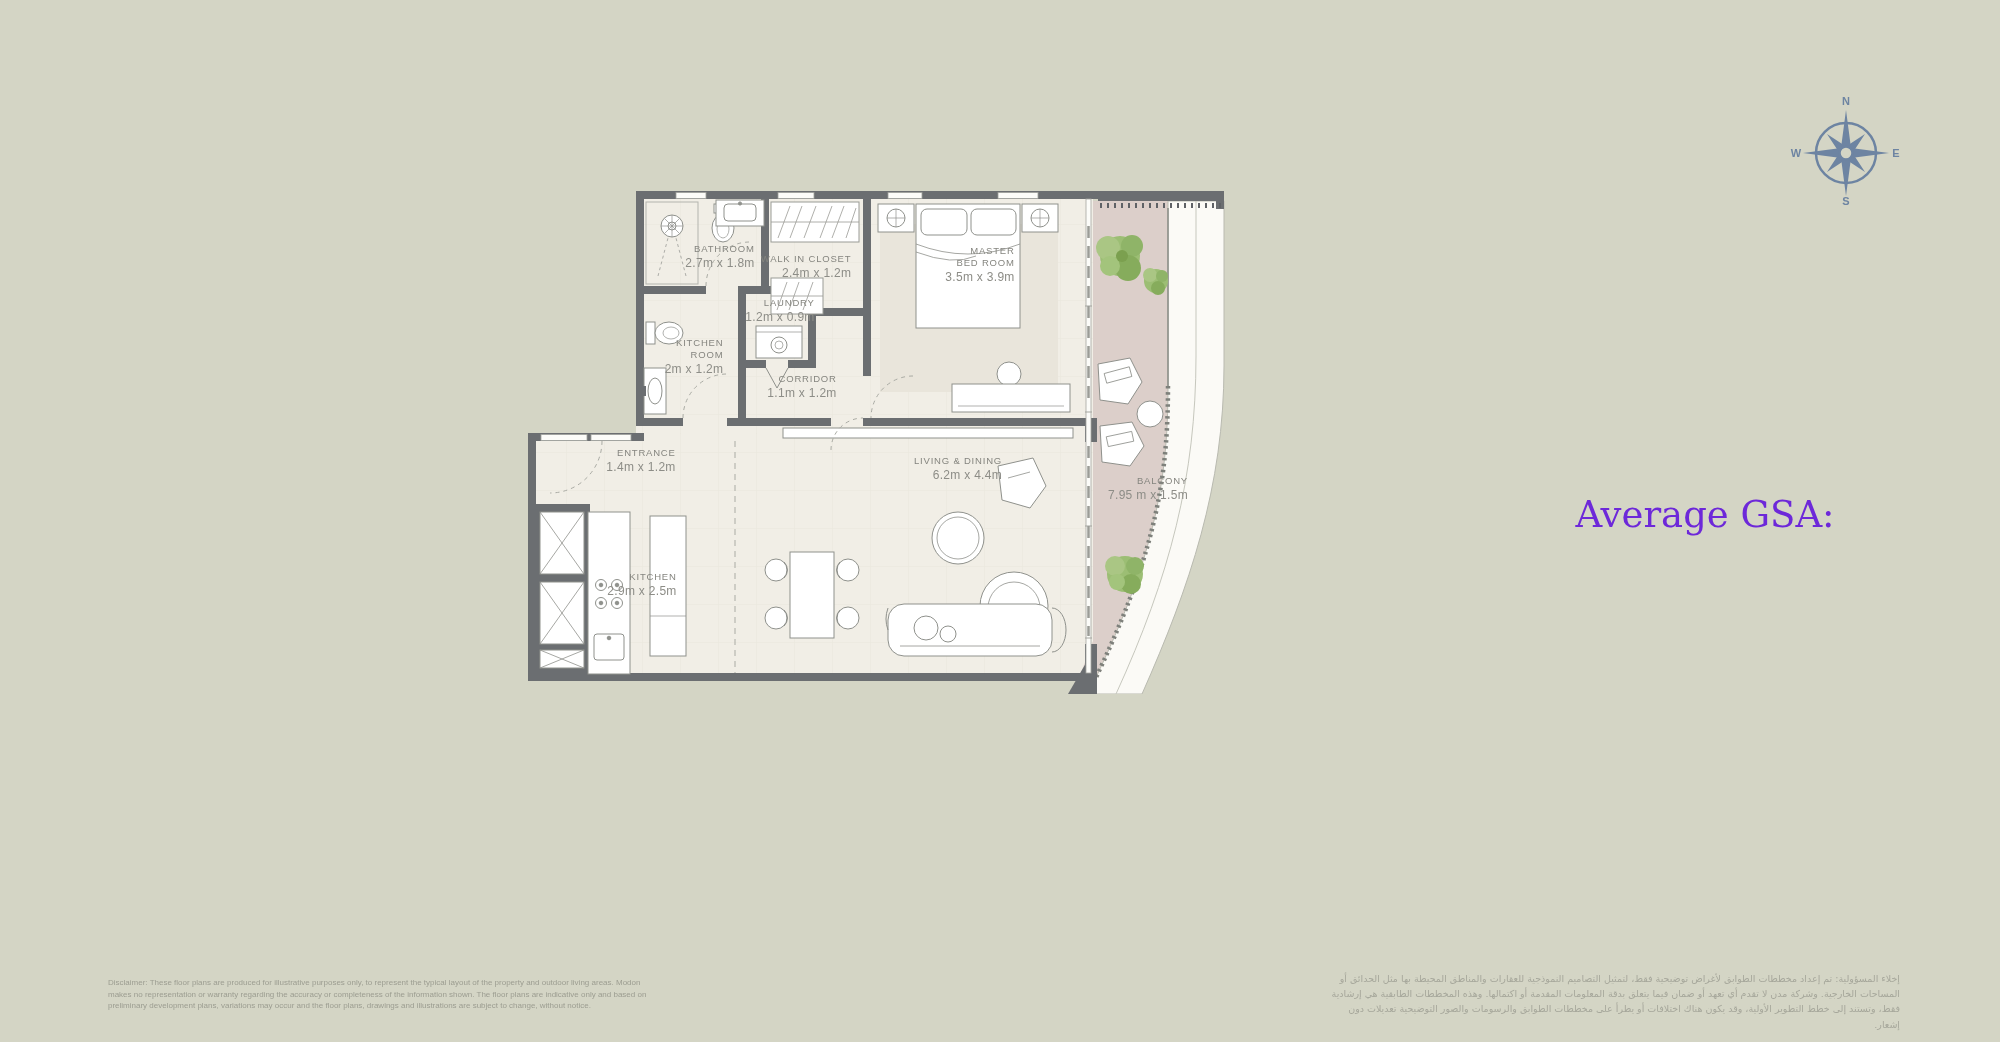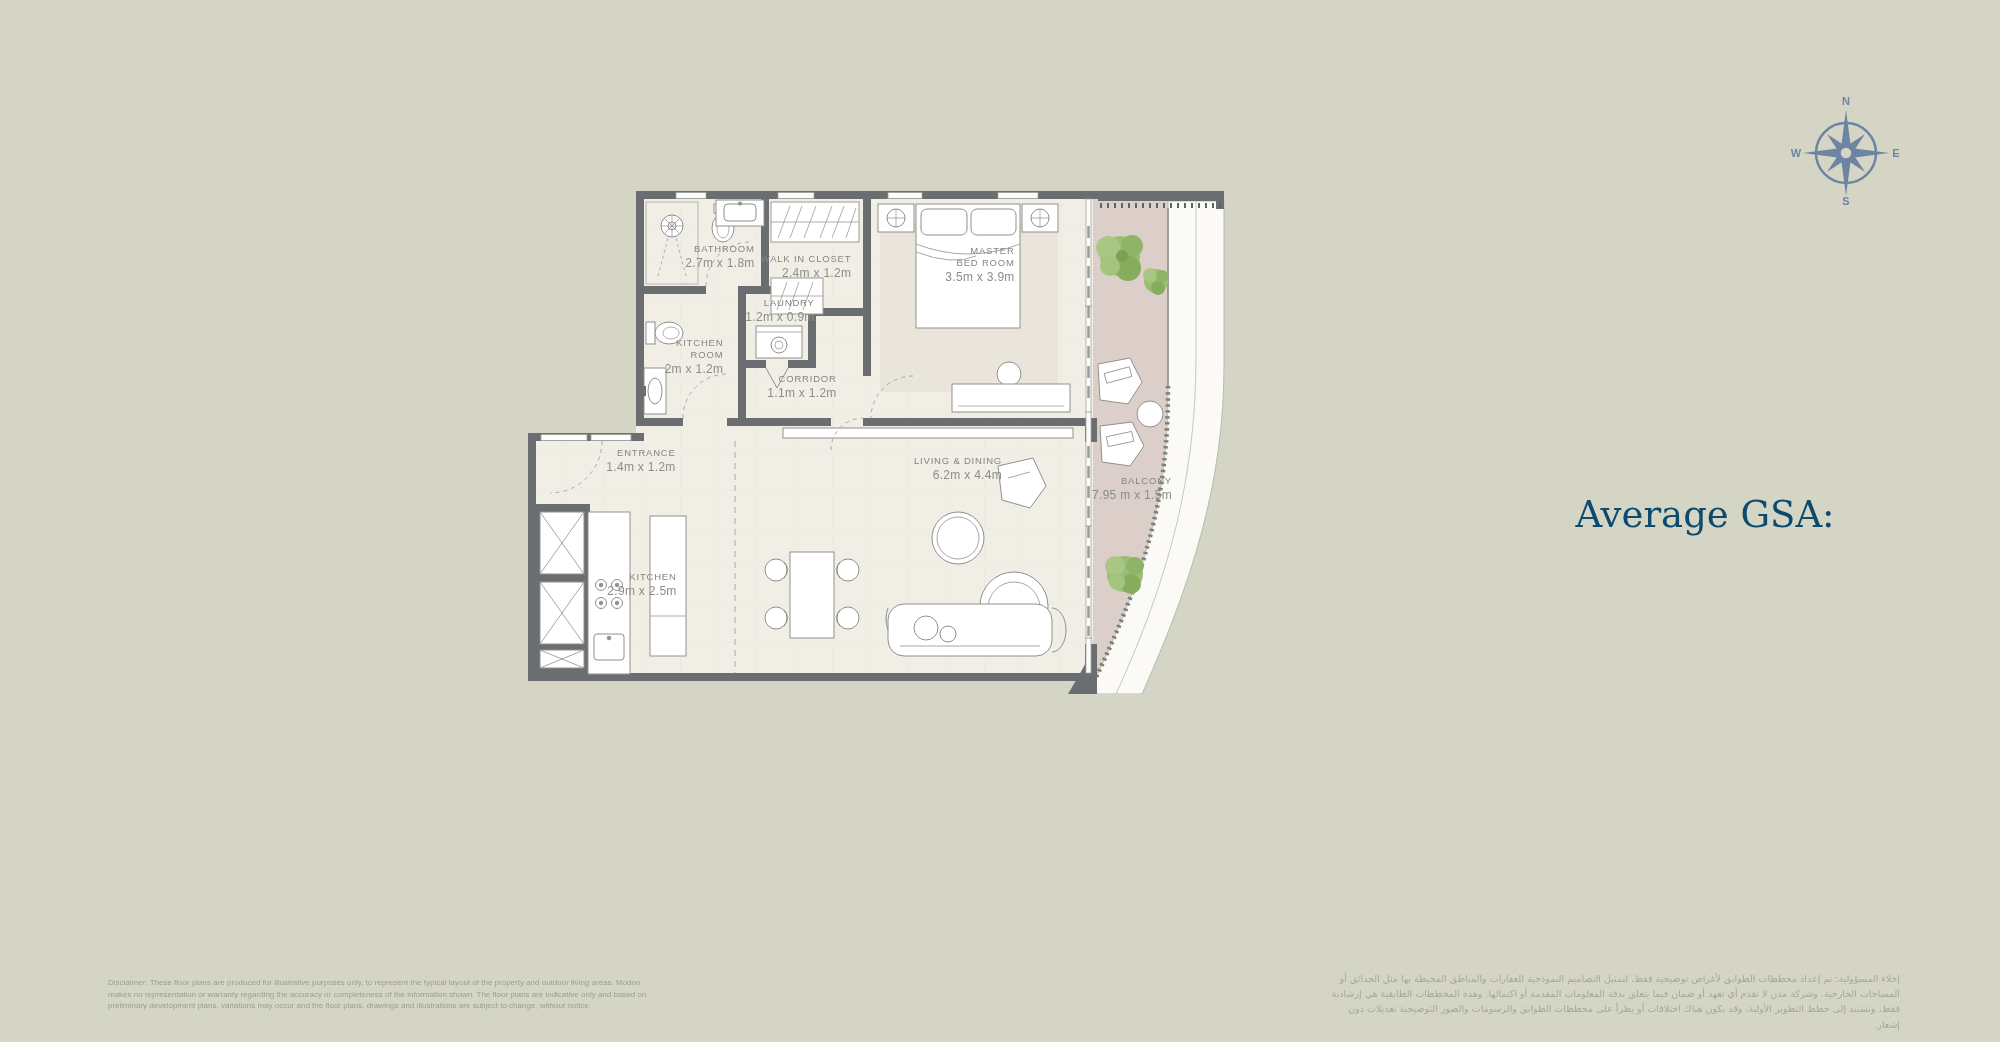--- a/index.html
+++ b/index.html
@@ -1,21 +1,21 @@
 <!DOCTYPE html>
 <html><head>
 <meta charset="utf-8">
 <style>
   html,body{margin:0;padding:0;}
   .page{position:relative;width:2000px;height:1042px;background:#d4d5c5;overflow:hidden;
         font-family:"Liberation Sans",sans-serif;}
   .title{position:absolute;left:108px;top:94px;font-family:"DejaVu Serif",serif;
          font-weight:600;font-size:38px;line-height:1.32;color:#4d5c29;letter-spacing:1.5px;}
   .gsa{position:absolute;left:1540px;top:486px;width:330px;text-align:center;
-       font-family:"DejaVu Serif",serif;font-size:37px;color:#0c4a6e;line-height:1.55;}
+       font-family:"DejaVu Serif",serif;font-size:37px;color:#6d28d9;line-height:1.55;}
   .disc-en{position:absolute;left:108px;top:977px;width:556px;font-size:8px;
            color:#9c9d91;line-height:1.45;}
   .disc-ar{position:absolute;left:1330px;top:971px;width:570px;font-size:9.5px;
            color:#a6a79b;line-height:1.6;direction:rtl;text-align:right;
            font-family:"DejaVu Sans",sans-serif;}
   .plan{position:absolute;left:528px;top:186px;width:700px;height:508px;}
   .plan svg{position:absolute;left:0;top:0;}
   .compass{position:absolute;left:1790px;top:94px;width:112px;height:112px;}
   .room-label{position:absolute;transform:translate(-50%,-50%);text-align:right;
               color:#85857f;pointer-events:none;}
@@ -320,21 +320,21 @@
       <div class="rdims">1.4m x 1.2m</div>
     </div>
     <div class="room-label" style="left:114px;top:398px">
       <div class="rname">KITCHEN</div>
       <div class="rdims">2.9m x 2.5m</div>
     </div>
     <div class="room-label" style="left:430px;top:282px">
       <div class="rname">LIVING &amp; DINING</div>
       <div class="rdims">6.2m x 4.4m</div>
     </div>
-    <div class="room-label" style="left:604px;top:302px">
+    <div class="room-label" style="left:620px;top:302px">
       <div class="rname">BALCONY</div>
       <div class="rdims">7.95 m x 1.5m</div>
     </div>
   </div>
 
   <div class="disc-en">Disclaimer: These floor plans are produced for illustrative purposes only, to represent the typical layout of the property and outdoor living areas.  Modon makes no representation or warranty regarding the accuracy or completeness of the information shown.  The floor plans are indicative only and based on preliminary development plans, variations may occur and the floor plans, drawings and illustrations are subject to change, without notice.</div>
   <div class="disc-ar">إخلاء المسؤولية: تم إعداد مخططات الطوابق لأغراض توضيحية فقط، لتمثيل التصاميم النموذجية للعقارات والمناطق المحيطة بها مثل الحدائق أو المساحات الخارجية. وشركة مدن لا تقدم أي تعهد أو ضمان فيما يتعلق بدقة المعلومات المقدمة أو اكتمالها. وهذه المخططات الطابقية هي إرشادية فقط، وتستند إلى خطط التطوير الأولية، وقد يكون هناك اختلافات أو يطرأ على مخططات الطوابق والرسومات والصور التوضيحية تعديلات دون إشعار.</div>
 
 </div>
 

